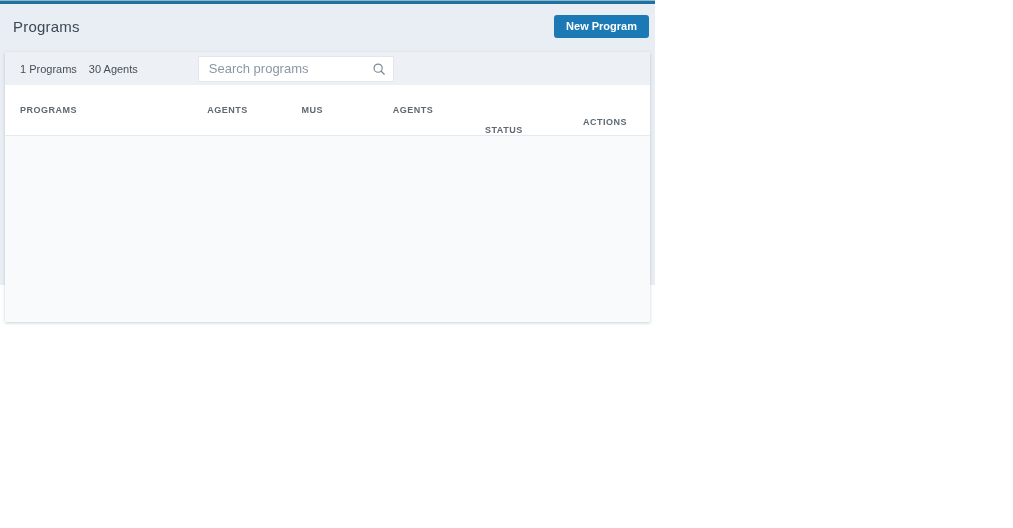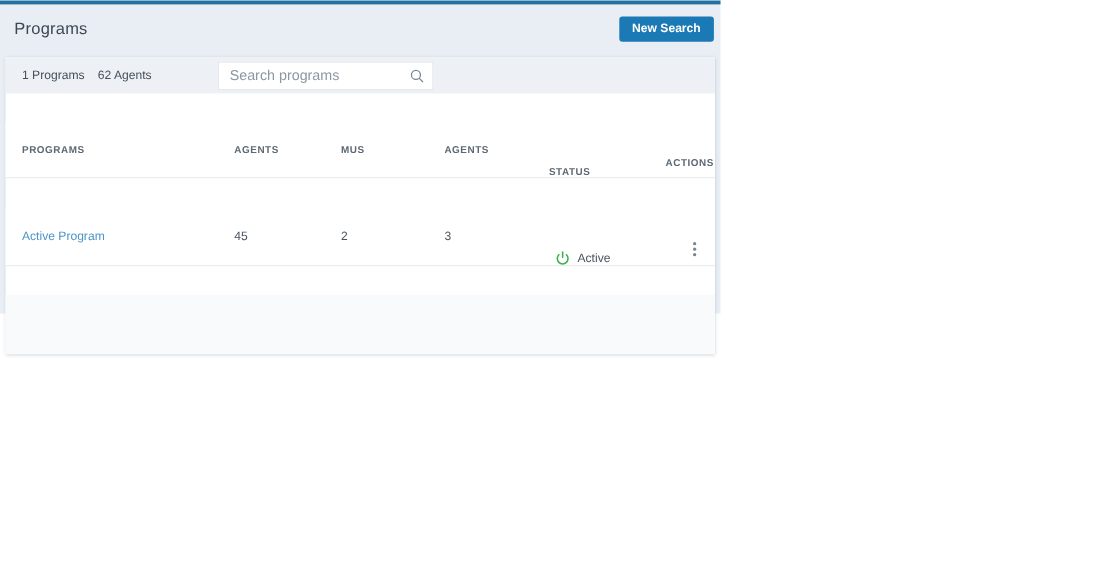--- a/index.html
+++ b/index.html
@@ -43,21 +43,20 @@
     cursor: pointer;
   }
 
   .card {
     margin: 0 5px;
     height: 270px;
     background: #ffffff;
     box-shadow: 0 1px 3px rgba(100, 120, 140, 0.35);
     display: flex;
     flex-direction: column;
-    gap: 26px;
   }
 
   .summary-bar {
     height: 33px;
     flex: 0 0 33px;
     background: #edf1f5;
     display: flex;
     align-items: center;
     padding: 0 15px;
   }
@@ -112,21 +111,21 @@
     background: #ffffff;
     border-bottom: 1px solid #e6eaee;
     font-size: 11px;
     color: #4a545e;
   }
   .col-programs { width: 208px; padding-left: 15px; }
   .col-agents   { width: 97px; }
   .col-mus      { width: 94px; }
   .col-sites    { width: 95px; }
   .col-status   { width: 101px; display: flex; align-items: center; margin-top: 40px; }
-  .col-actions  { flex: 1; display: flex; justify-content: flex-end; padding-right: 1px; margin-top: 24px; }
+  .col-actions  { flex: 1; display: flex; justify-content: flex-end; padding-right: 23px; margin-top: 24px; }
 
   .program-link {
     color: #4d94c7;
     text-decoration: none;
     cursor: pointer;
   }
   .status-text { margin-left: 7px; }
   .power-icon { width: 13px; height: 13px; margin-left: 6px; }
 
   .kebab {
@@ -151,68 +150,44 @@
   }
 </style>
 </head>
 <body>
 
 <div class="app">
   <div class="topbar"></div>
 
   <div class="page-header">
     <div class="page-title">Programs</div>
-    <button class="btn-primary">New Search</button>
+    <button class="btn-primary">New Program</button>
   </div>
 
   <div class="card">
 
     <div class="summary-bar">
       <span class="summary-item">1 Programs</span>
-      <span class="summary-item">62 Agents</span>
+      <span class="summary-item">30 Agents</span>
       <div class="search-box">
         <input class="search-input" type="text" placeholder="Search programs" style="">
         <span class="search-icon">
           <svg width="14" height="14" viewBox="0 0 24 24" fill="none" stroke="#7a8794" stroke-width="2" stroke-linecap="round">
             <circle cx="10.5" cy="10.5" r="7"></circle>
             <line x1="15.8" y1="15.8" x2="21" y2="21"></line>
           </svg>
         </span>
       </div>
     </div>
 
     <div class="thead">
       <div class="col-programs">PROGRAMS</div>
       <div class="col-agents">AGENTS</div>
       <div class="col-mus">MUS</div>
       <div class="col-sites">AGENTS</div>
       <div class="col-status">STATUS</div>
       <div class="col-actions">ACTIONS</div>
     </div>
 
-    <div class="trow">
-      <div class="col-programs">
-        <a class="program-link">Active Program</a>
-      </div>
-      <div class="col-agents">45</div>
-      <div class="col-mus">2</div>
-      <div class="col-sites">3</div>
-      <div class="col-status">
-        <span class="power-icon">
-          <svg width="13" height="13" viewBox="0 0 24 24" fill="none" stroke="#3cb04a" stroke-width="2.6" stroke-linecap="round">
-            <path d="M18.36 6.64a9 9 0 1 1-12.72 0"></path>
-            <line x1="12" y1="2" x2="12" y2="11"></line>
-          </svg>
-        </span>
-        <span class="status-text">Active</span>
-      </div>
-      <div class="col-actions">
-        <div class="kebab">
-          <span class="dot"></span>
-            <span class="dot"></span>
-            <span class="dot"></span>
-        </div>
-      </div>
-    </div>
 
     <div class="card-filler"></div>
   </div>
 </div>
 
 </body></html>

